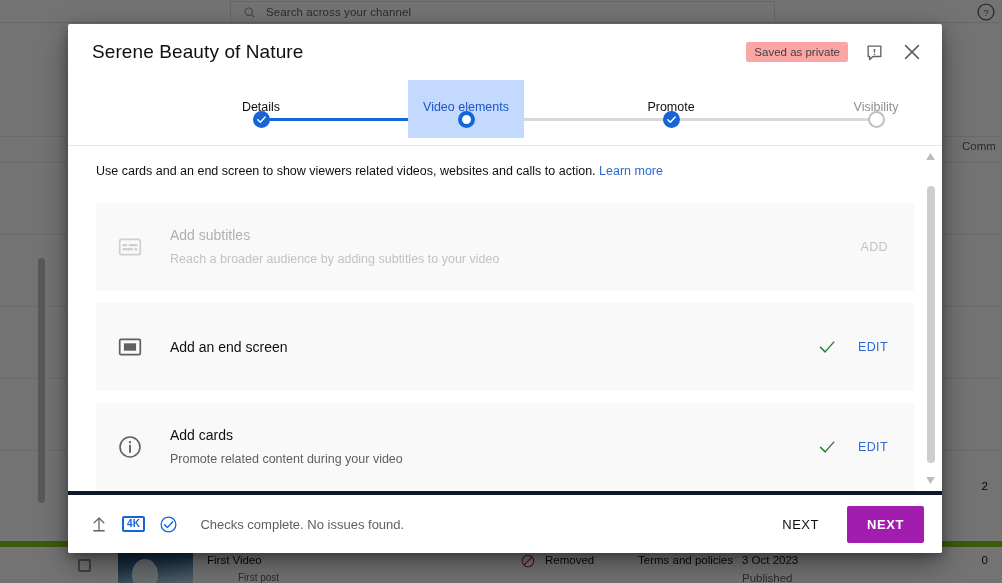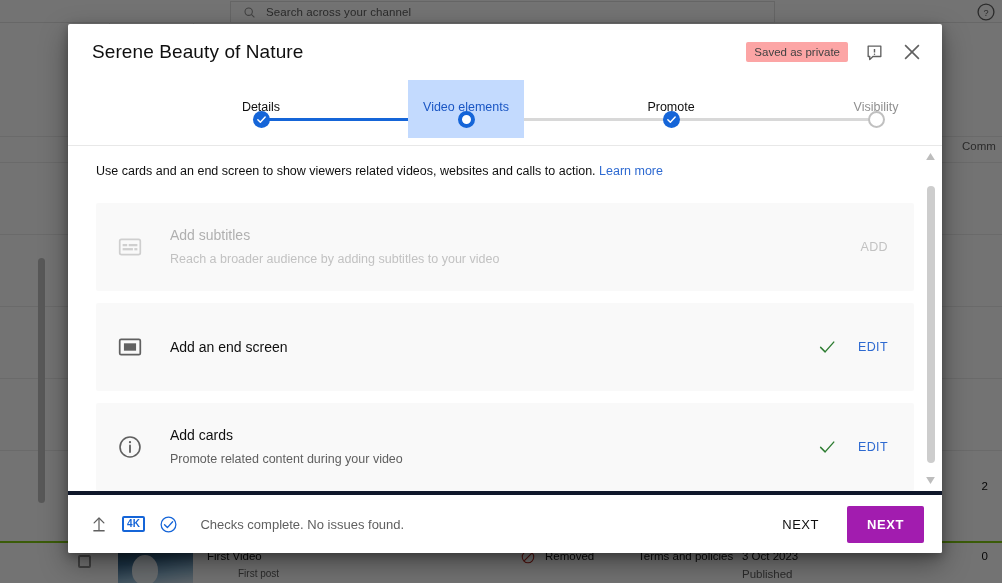--- a/index.html
+++ b/index.html
@@ -45,21 +45,21 @@
   .bg-hdr { position: absolute; font-size: 11.5px; color: #606060; }
 
   .bg-scroll-left {
     position: absolute; left: 38px; top: 236px; width: 7px; height: 245px;
     background: #c4c4c4; border-radius: 4px;
   }
 
   
   .bg-videorow {
     position: absolute; left: 0; right: 0; bottom: 0; height: 42px;
-    border-top: 2px solid #84cc16;
+    border-top: 6px solid #84cc16;
     background: #fff;
   }
   .bg-checkbox {
     position: absolute; left: 78px; top: 12px; width: 13px; height: 13px;
     border: 2px solid #909090; border-radius: 2px;
   }
   .bg-thumb {
     position: absolute; left: 118px; top: 0px; width: 75px; height: 42px;
     background: linear-gradient(170deg, #1d3c5a 0%, #3e6f96 40%, #8fb8d4 70%, #dce9f2 100%);
     overflow: hidden;

